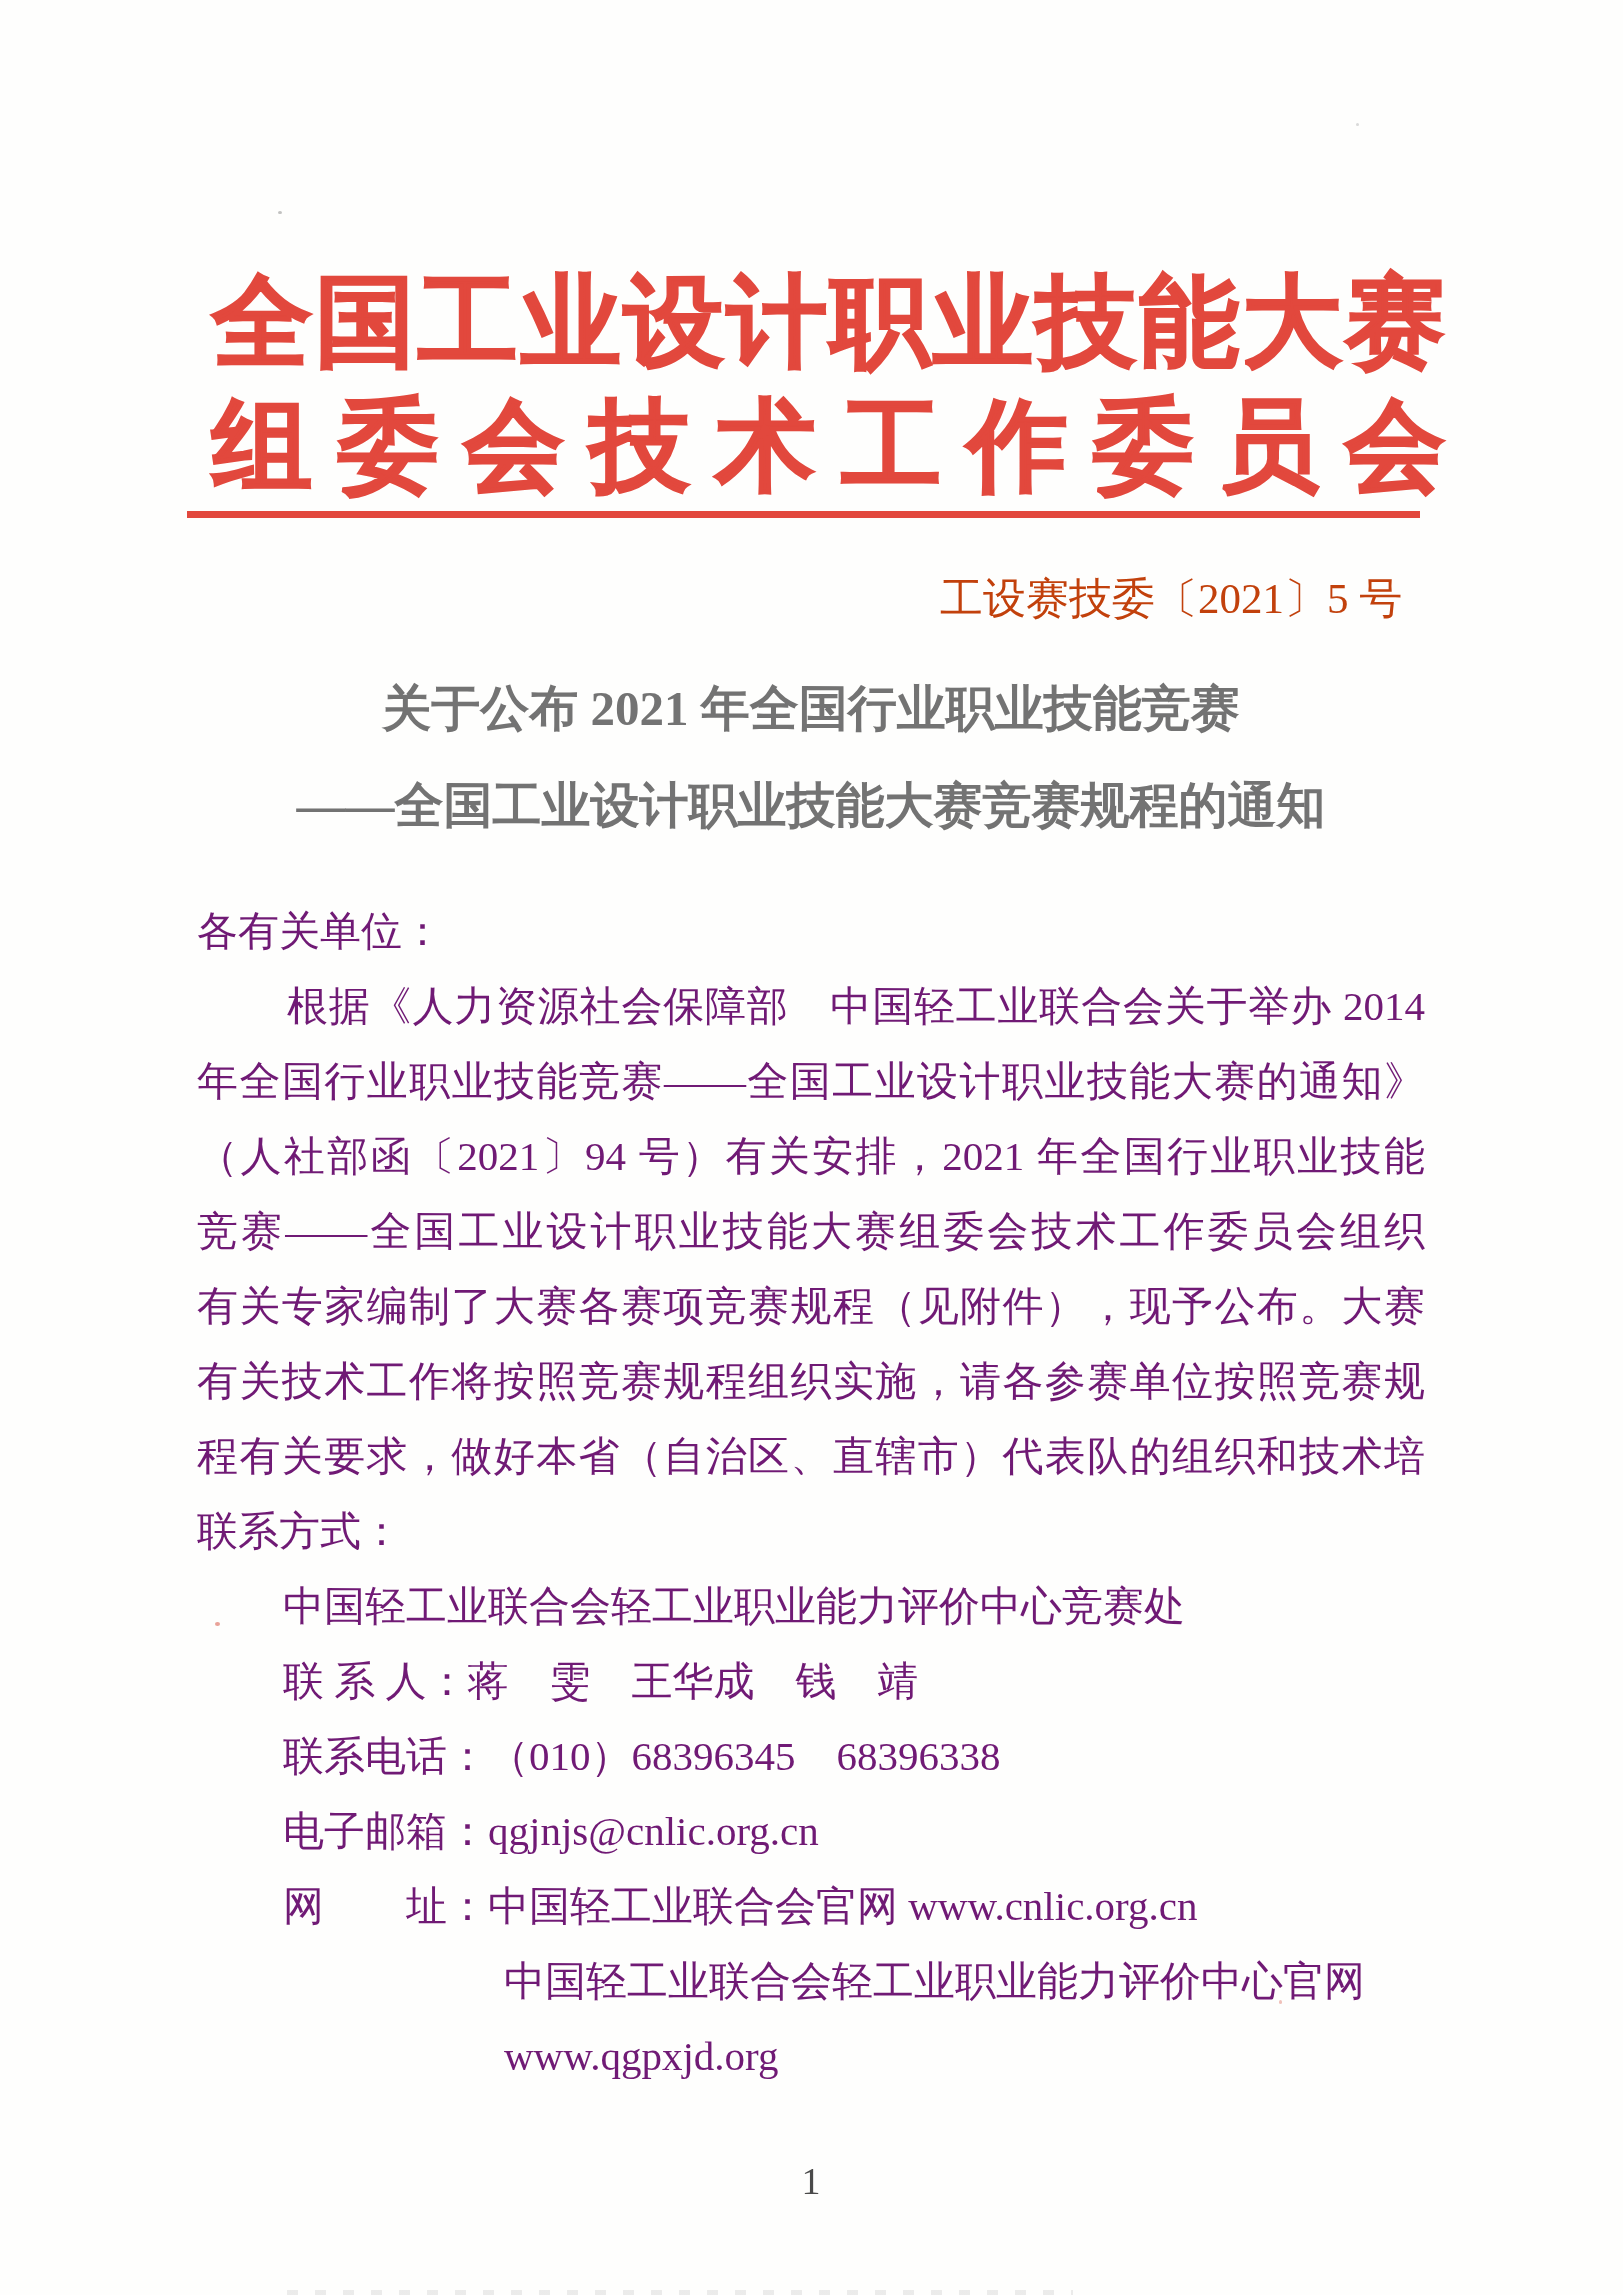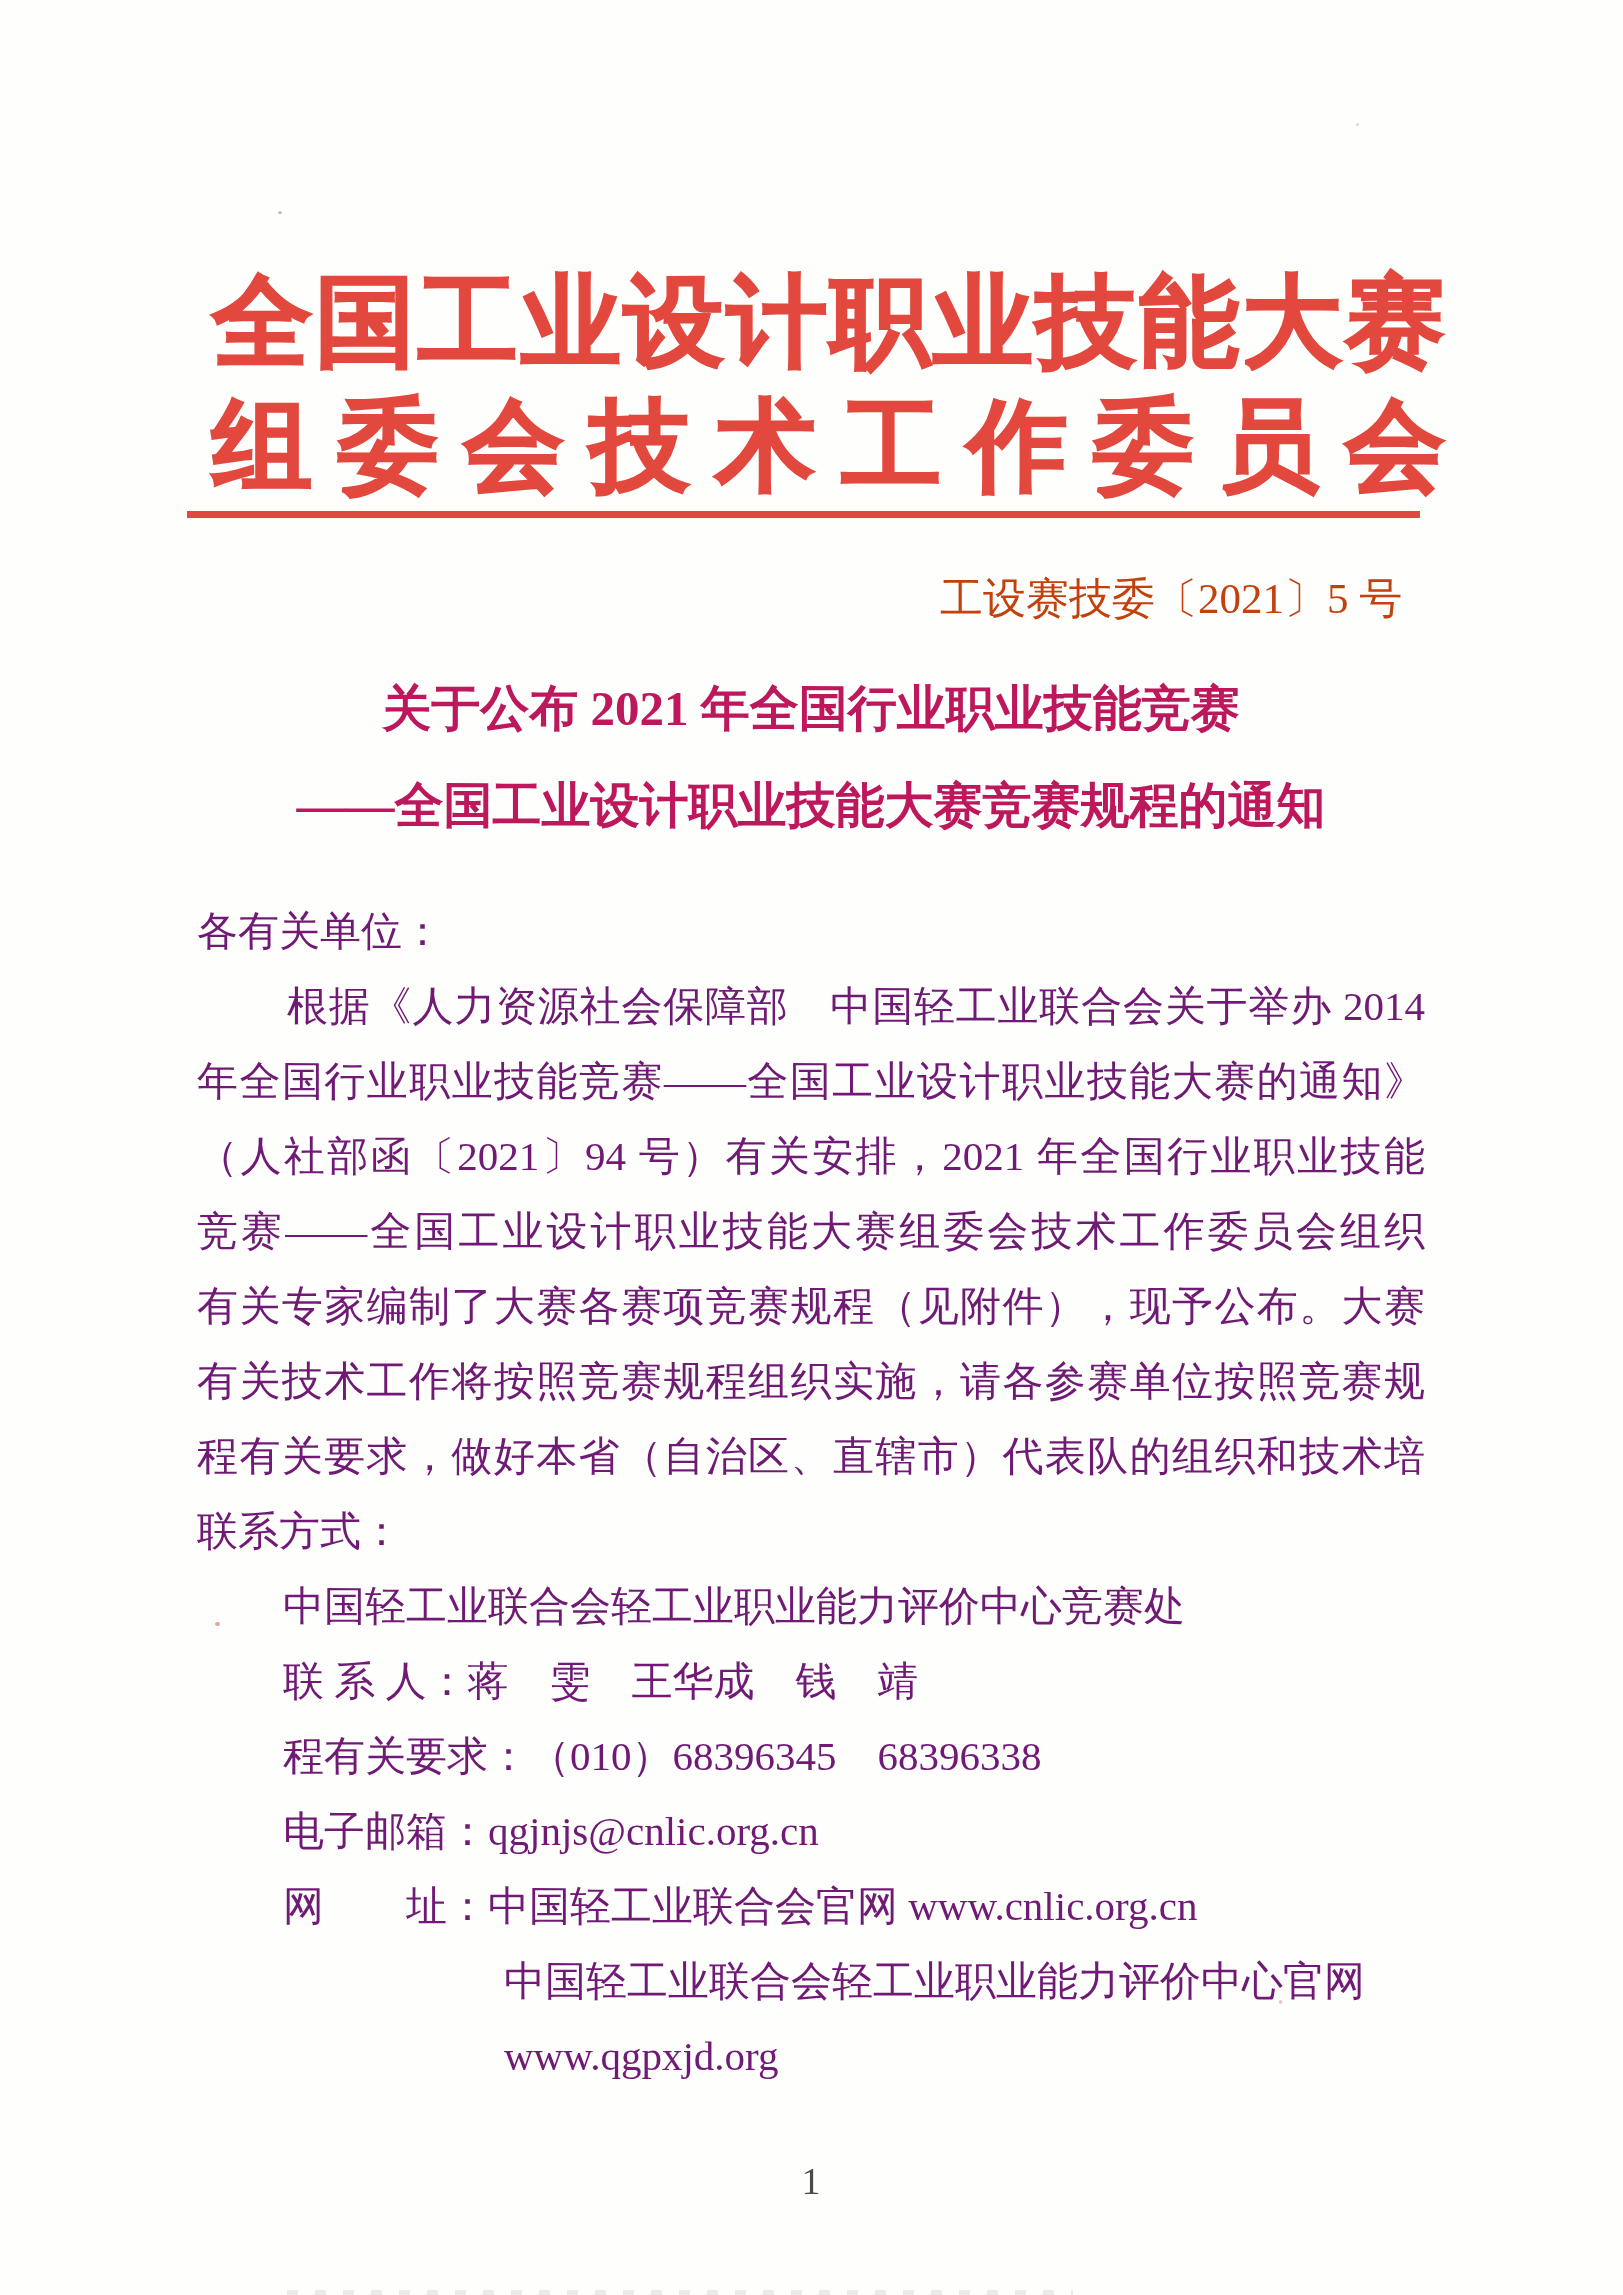--- a/index.html
+++ b/index.html
@@ -33,21 +33,21 @@
   }
   
   .docnum{
     position:absolute;top:572px;left:940px;
     font-size:43px;line-height:54px;color:#c2410c;
     white-space:nowrap;
   }
   
   .doc-title{
     position:absolute;top:660px;left:172px;width:1278px;
-    text-align:center;color:#be185d;
+    text-align:center;color:#737373;
     font-weight:bold;font-size:49px;line-height:97px;
   }
   .doc-title .t-line{white-space:nowrap;}
   
   .body-block{
     position:absolute;top:894px;left:197px;width:1228px;
     font-size:41px;line-height:75px;color:#701a75;
   }
   .bline{height:75px;}
   .jline{
@@ -99,21 +99,21 @@
     <div class="bline jline">年全国行业职业技能竞赛——全国工业设计职业技能大赛的通知》</div>
     <div class="bline jline">（人社部函〔2021〕94 号）有关安排，2021 年全国行业职业技能</div>
     <div class="bline jline">竞赛——全国工业设计职业技能大赛组委会技术工作委员会组织</div>
     <div class="bline jline">有关专家编制了大赛各赛项竞赛规程（见附件），现予公布。大赛</div>
     <div class="bline jline">有关技术工作将按照竞赛规程组织实施，请各参赛单位按照竞赛规</div>
     <div class="bline jline">程有关要求，做好本省（自治区、直辖市）代表队的组织和技术培</div>
 
     <div class="bline">联系方式：</div>
     <div class="cr">中国轻工业联合会轻工业职业能力评价中心竞赛处</div>
     <div class="cr"><span class="cl">联  系  人：</span><span>蒋　雯　王华成　钱　靖</span></div>
-    <div class="cr"><span class="cl">程有关要求：</span><span>（010）68396345　68396338</span></div>
+    <div class="cr"><span class="cl">联系电话：</span><span>（010）68396345　68396338</span></div>
     <div class="cr"><span class="cl">电子邮箱：</span><span>qgjnjs@cnlic.org.cn</span></div>
     <div class="cr"><span class="cl">网　　址：</span><span>中国轻工业联合会官网 www.cnlic.org.cn</span></div>
     <div class="cr2">中国轻工业联合会轻工业职业能力评价中心官网</div>
     <div class="cr2">www.qgpxjd.org</div>
   </div>
 
   <div class="pagenum">1</div>
 
   <div class="speck g1"></div>
   <div class="speck g2"></div>

